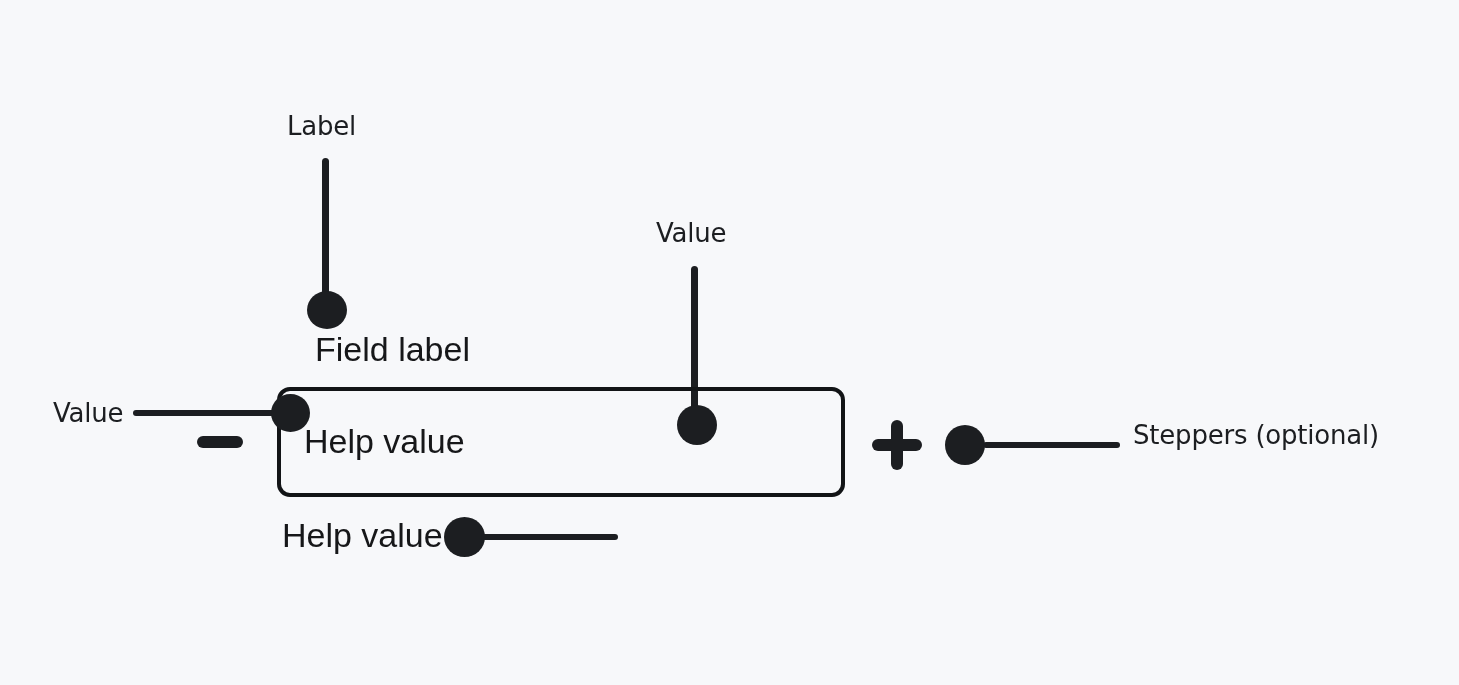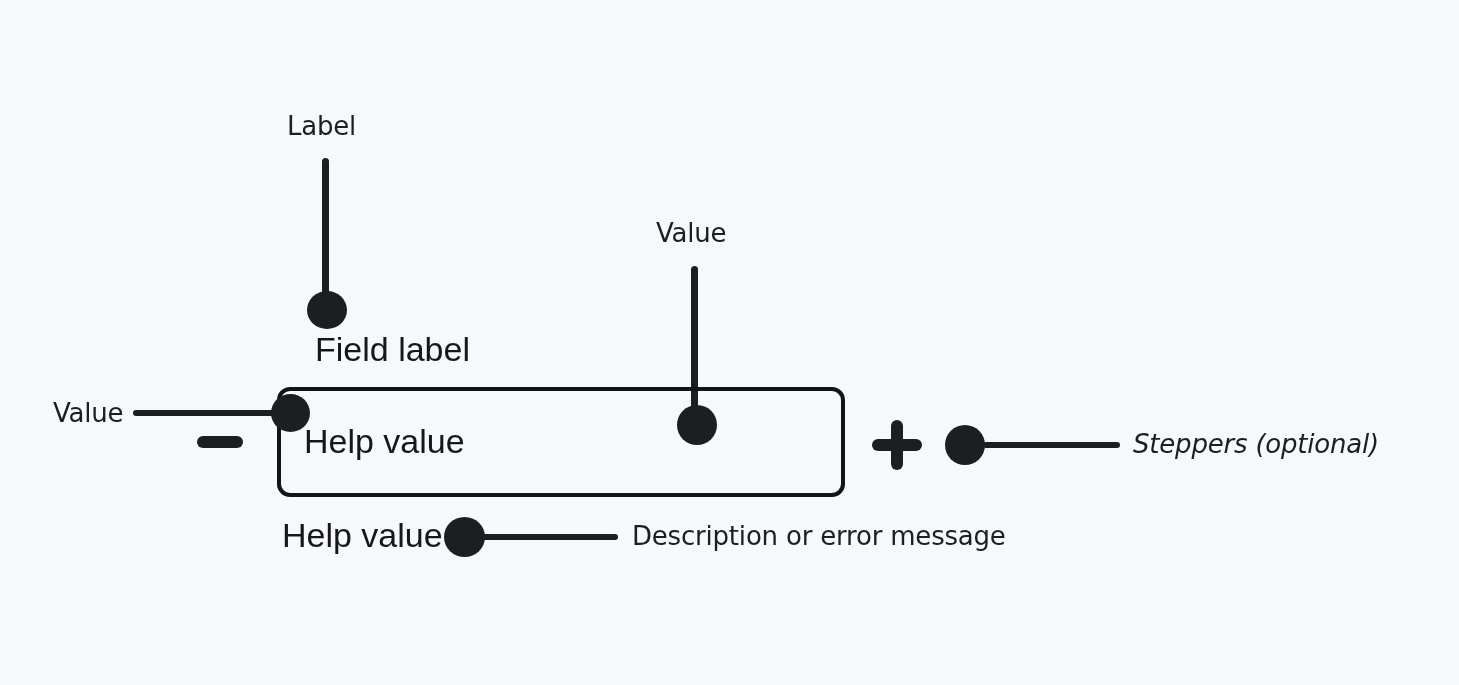--- a/index.html
+++ b/index.html
@@ -119,20 +119,19 @@
     <span></span>
   </div>
 
   <div class="plus-cross">
     <span class="bar-h"></span>
     <span class="bar-v"></span>
   </div>
 
   <div class="dot" style="left:945px; top:425px; width:40px; height:40px;"></div>
   <div class="line" style="left:983px; top:442px; width:137px; height:6px;"></div>
-  <div class="annotation" style="left:1133px; top:429px;font-style:italic;">Steppers (optional)</div>
+  <div class="annotation" style="left:1133px; top:420px;">Steppers (optional)</div>
 
   <div class="ui-text" style="left:282px; top:516px;">Help value</div>
   <div class="dot" style="left:444px; top:517px; width:41px; height:40px;"></div>
   <div class="line" style="left:481px; top:534px; width:137px; height:6px;"></div>
-  <div class="annotation" style="left:632px; top:521px;">Description or error message</div>
 
 </div>
 
 </body></html>

